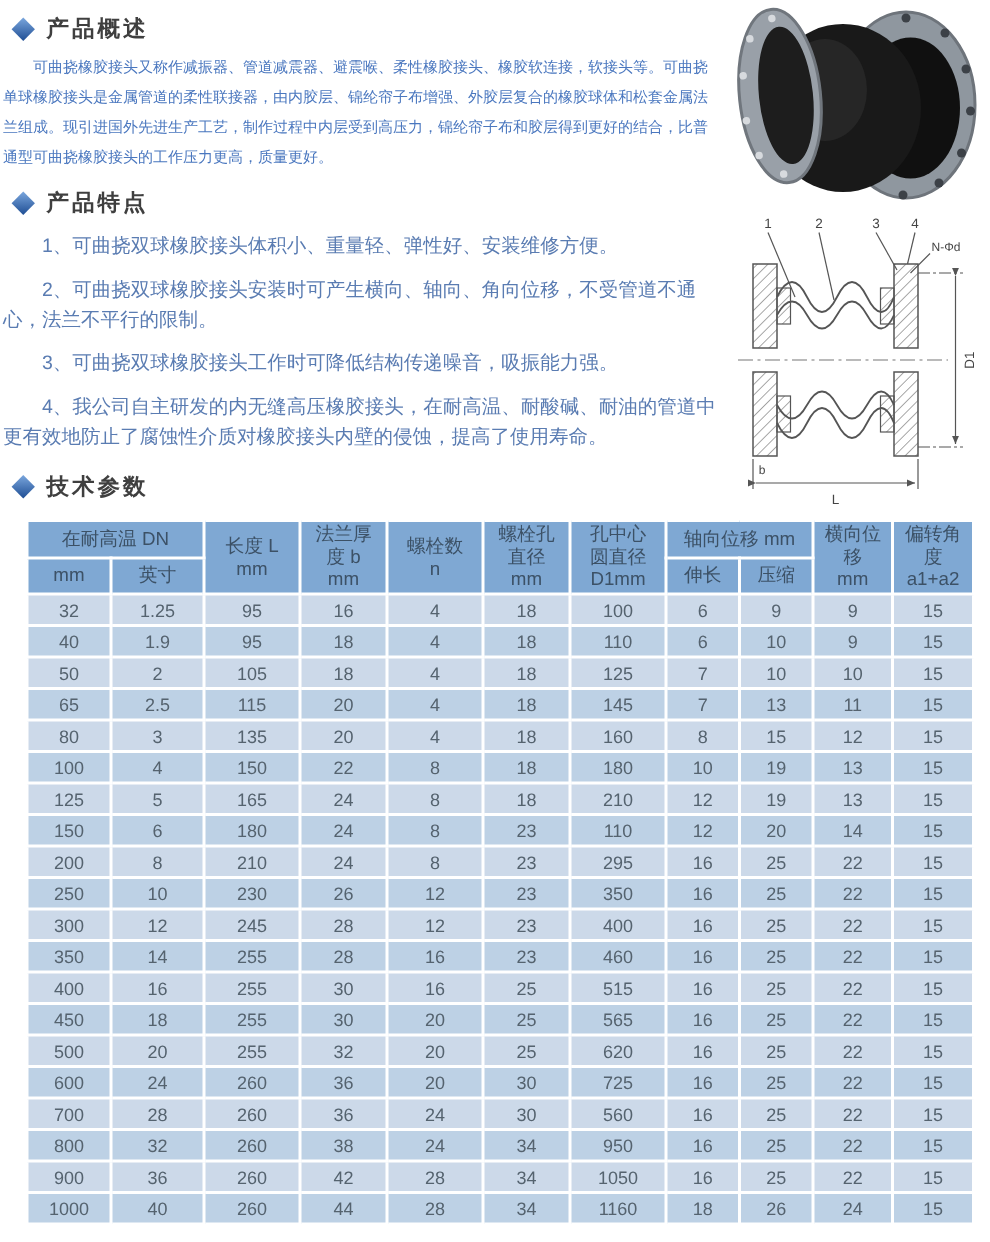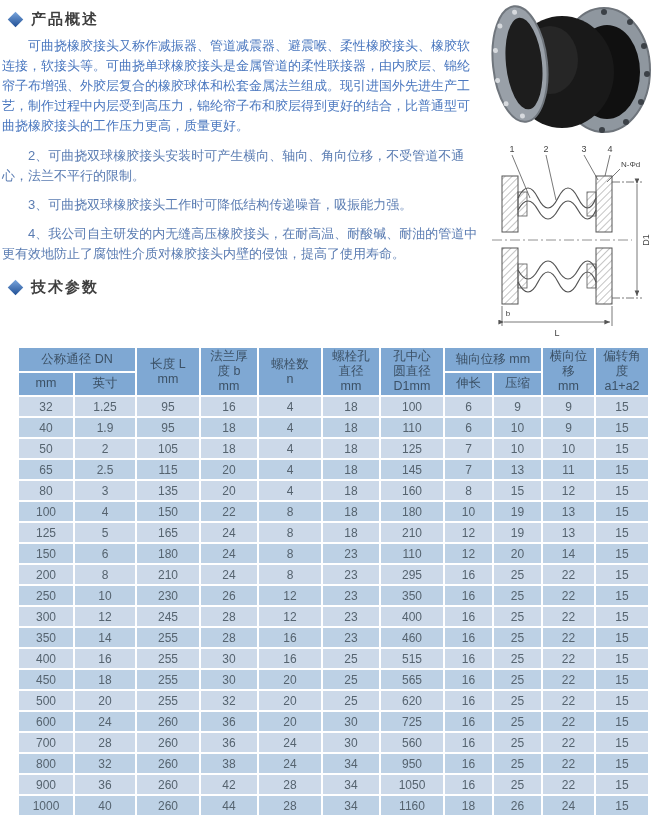--- a/index.html
+++ b/index.html
@@ -25,21 +25,21 @@
     transform:rotate(45deg);
     margin:0 10px 0 2px;
     flex:0 0 auto;
   }
   .section-heading h2{
     margin:0;font-size:15px;font-weight:bold;color:#3f3f3f;
     letter-spacing:2px;
   }
   .overview-text{
     margin:7px 0 10px 0;
-    font-size:13px;line-height:20px;color:#4a77bf;
+    font-size:10px;line-height:20px;color:#4a77bf;
     text-indent:2em;
   }
   .features-list{margin:2px 0 0 0;}
   .feature-item{
     margin:9px 0;font-size:13px;line-height:20px;
     color:#5a7cb2;text-indent:2em;
   }
   .specs-heading{margin-top:14px;}
 
   .photo-wrap{width:176px;height:140px;position:relative;}
@@ -76,22 +76,27 @@
 <div class="page">
   <div class="top-area">
 
     <div class="left-col">
       <div class="section-heading">
         <span class="diamond"></span>
         <h2>产品概述</h2>
       </div>
       <p class="overview-text">可曲挠橡胶接头又称作减振器、管道减震器、避震喉、柔性橡胶接头、橡胶软连接，软接头等。可曲挠单球橡胶接头是金属管道的柔性联接器，由内胶层、锦纶帘子布增强、外胶层复合的橡胶球体和松套金属法兰组成。现引进国外先进生产工艺，制作过程中内层受到高压力，锦纶帘子布和胶层得到更好的结合，比普通型可曲挠橡胶接头的工作压力更高，质量更好。</p>
 
+      <div class="section-heading">
+        <span class="diamond"></span>
+        <h2>产品特点</h2>
+      </div>
       <div class="features-list">
 
+          <p class="feature-item">1、可曲挠双球橡胶接头体积小、重量轻、弹性好、安装维修方便。</p>
 
           <p class="feature-item">2、可曲挠双球橡胶接头安装时可产生横向、轴向、角向位移，不受管道不通心，法兰不平行的限制。</p>
 
           <p class="feature-item">3、可曲挠双球橡胶接头工作时可降低结构传递噪音，吸振能力强。</p>
 
           <p class="feature-item">4、我公司自主研发的内无缝高压橡胶接头，在耐高温、耐酸碱、耐油的管道中更有效地防止了腐蚀性介质对橡胶接头内壁的侵蚀，提高了使用寿命。</p>
         </div>
 
       <div class="section-heading specs-heading">
         <span class="diamond"></span>
@@ -193,21 +198,21 @@
         <col style="width:64px">
         <col style="width:58px">
       <col style="width:64px">
         <col style="width:49px">
         <col style="width:49px">
       <col style="width:53px">
         <col style="width:54px">
     </colgroup>
     <thead>
       <tr>
-        <th colspan="2">公称通径 DN</th>
+        <th colspan="2">在耐高温 DN</th>
         <th rowspan="2">长度 L
 mm</th>
         <th rowspan="2">法兰厚
 度 b
 mm</th>
         <th rowspan="2">螺栓数
 n</th>
         <th rowspan="2">螺栓孔
 直径
 mm</th>

